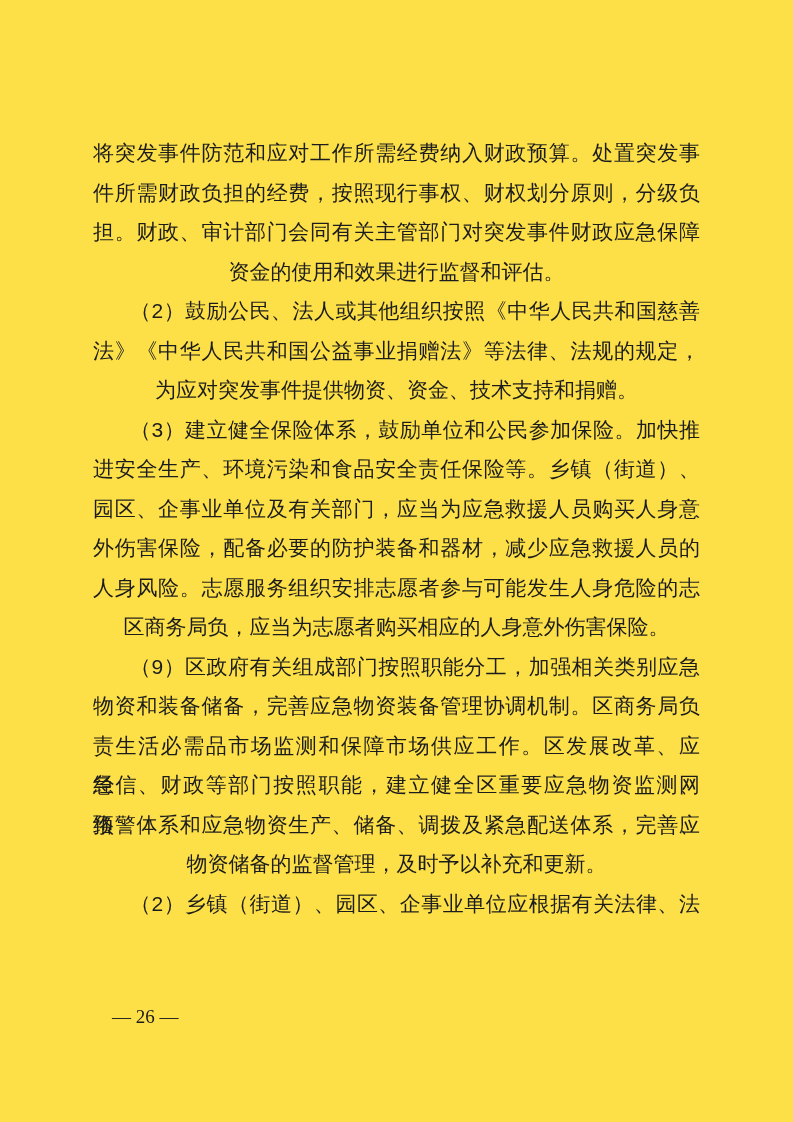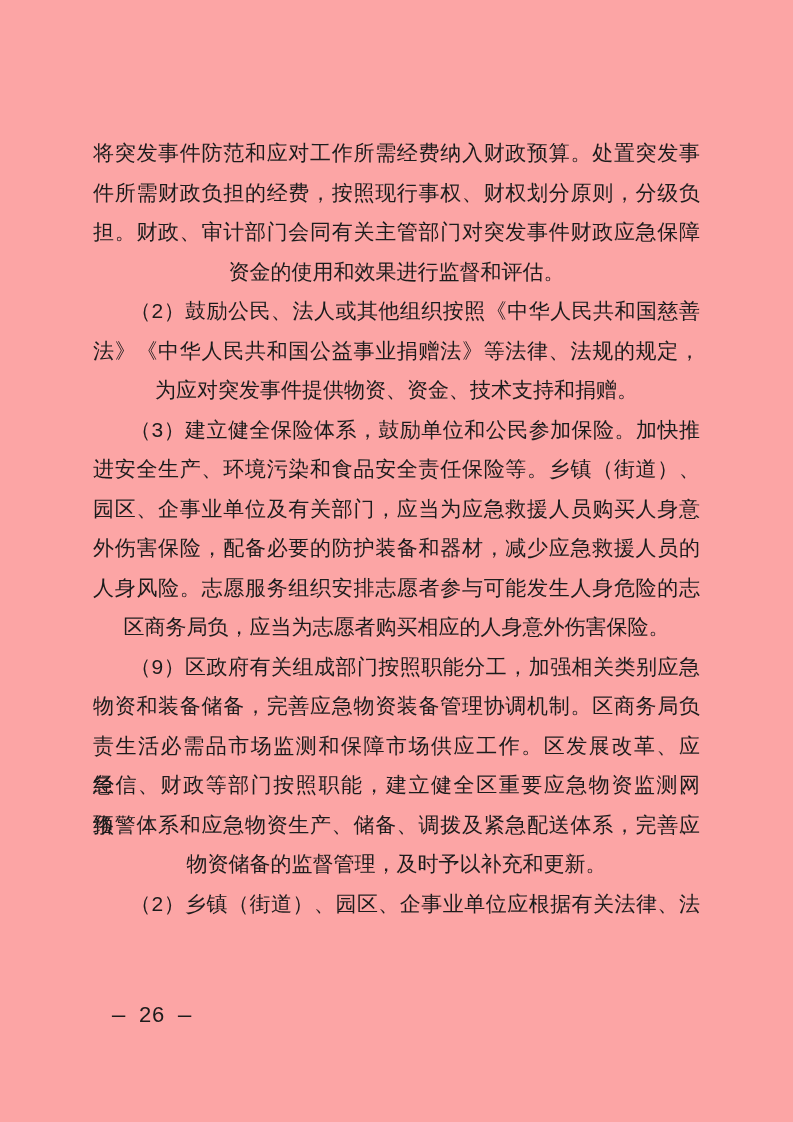--- a/index.html
+++ b/index.html
@@ -7,21 +7,21 @@
   body {
     width: 793px;
     height: 1122px;
     background: #ffffff;
     font-family: "Liberation Sans", "DejaVu Sans", sans-serif;
   }
   .page {
     position: relative;
     width: 793px;
     height: 1122px;
-    background: #fca5a5;
+    background: #fde047;
     overflow: hidden;
   }
   .content {
     position: absolute;
     left: 93px;
     top: 133px;
     width: 607px;
   }
   .line {
     font-size: 21px;
@@ -41,22 +41,22 @@
   }
   .line.heading {
     font-family: "Liberation Serif", "DejaVu Serif", serif;
     font-size: 21px;
     color: #1c1c1c;
   }
   .footer {
     position: absolute;
     left: 112px;
     top: 1004px;
-    font-family: Liberation Mono, monospace;
-    font-size: 22px;
+    font-family: Liberation Serif, serif;
+    font-size: 19px;
     line-height: 26px;
     color: #1c1c1c;
   }
 </style>
 </head>
 <body>
 
 <div class="page">
   <div class="content" id="content">
       <div class="line body justify">将突发事件防范和应对工作所需经费纳入财政预算。处置突发事</div>

